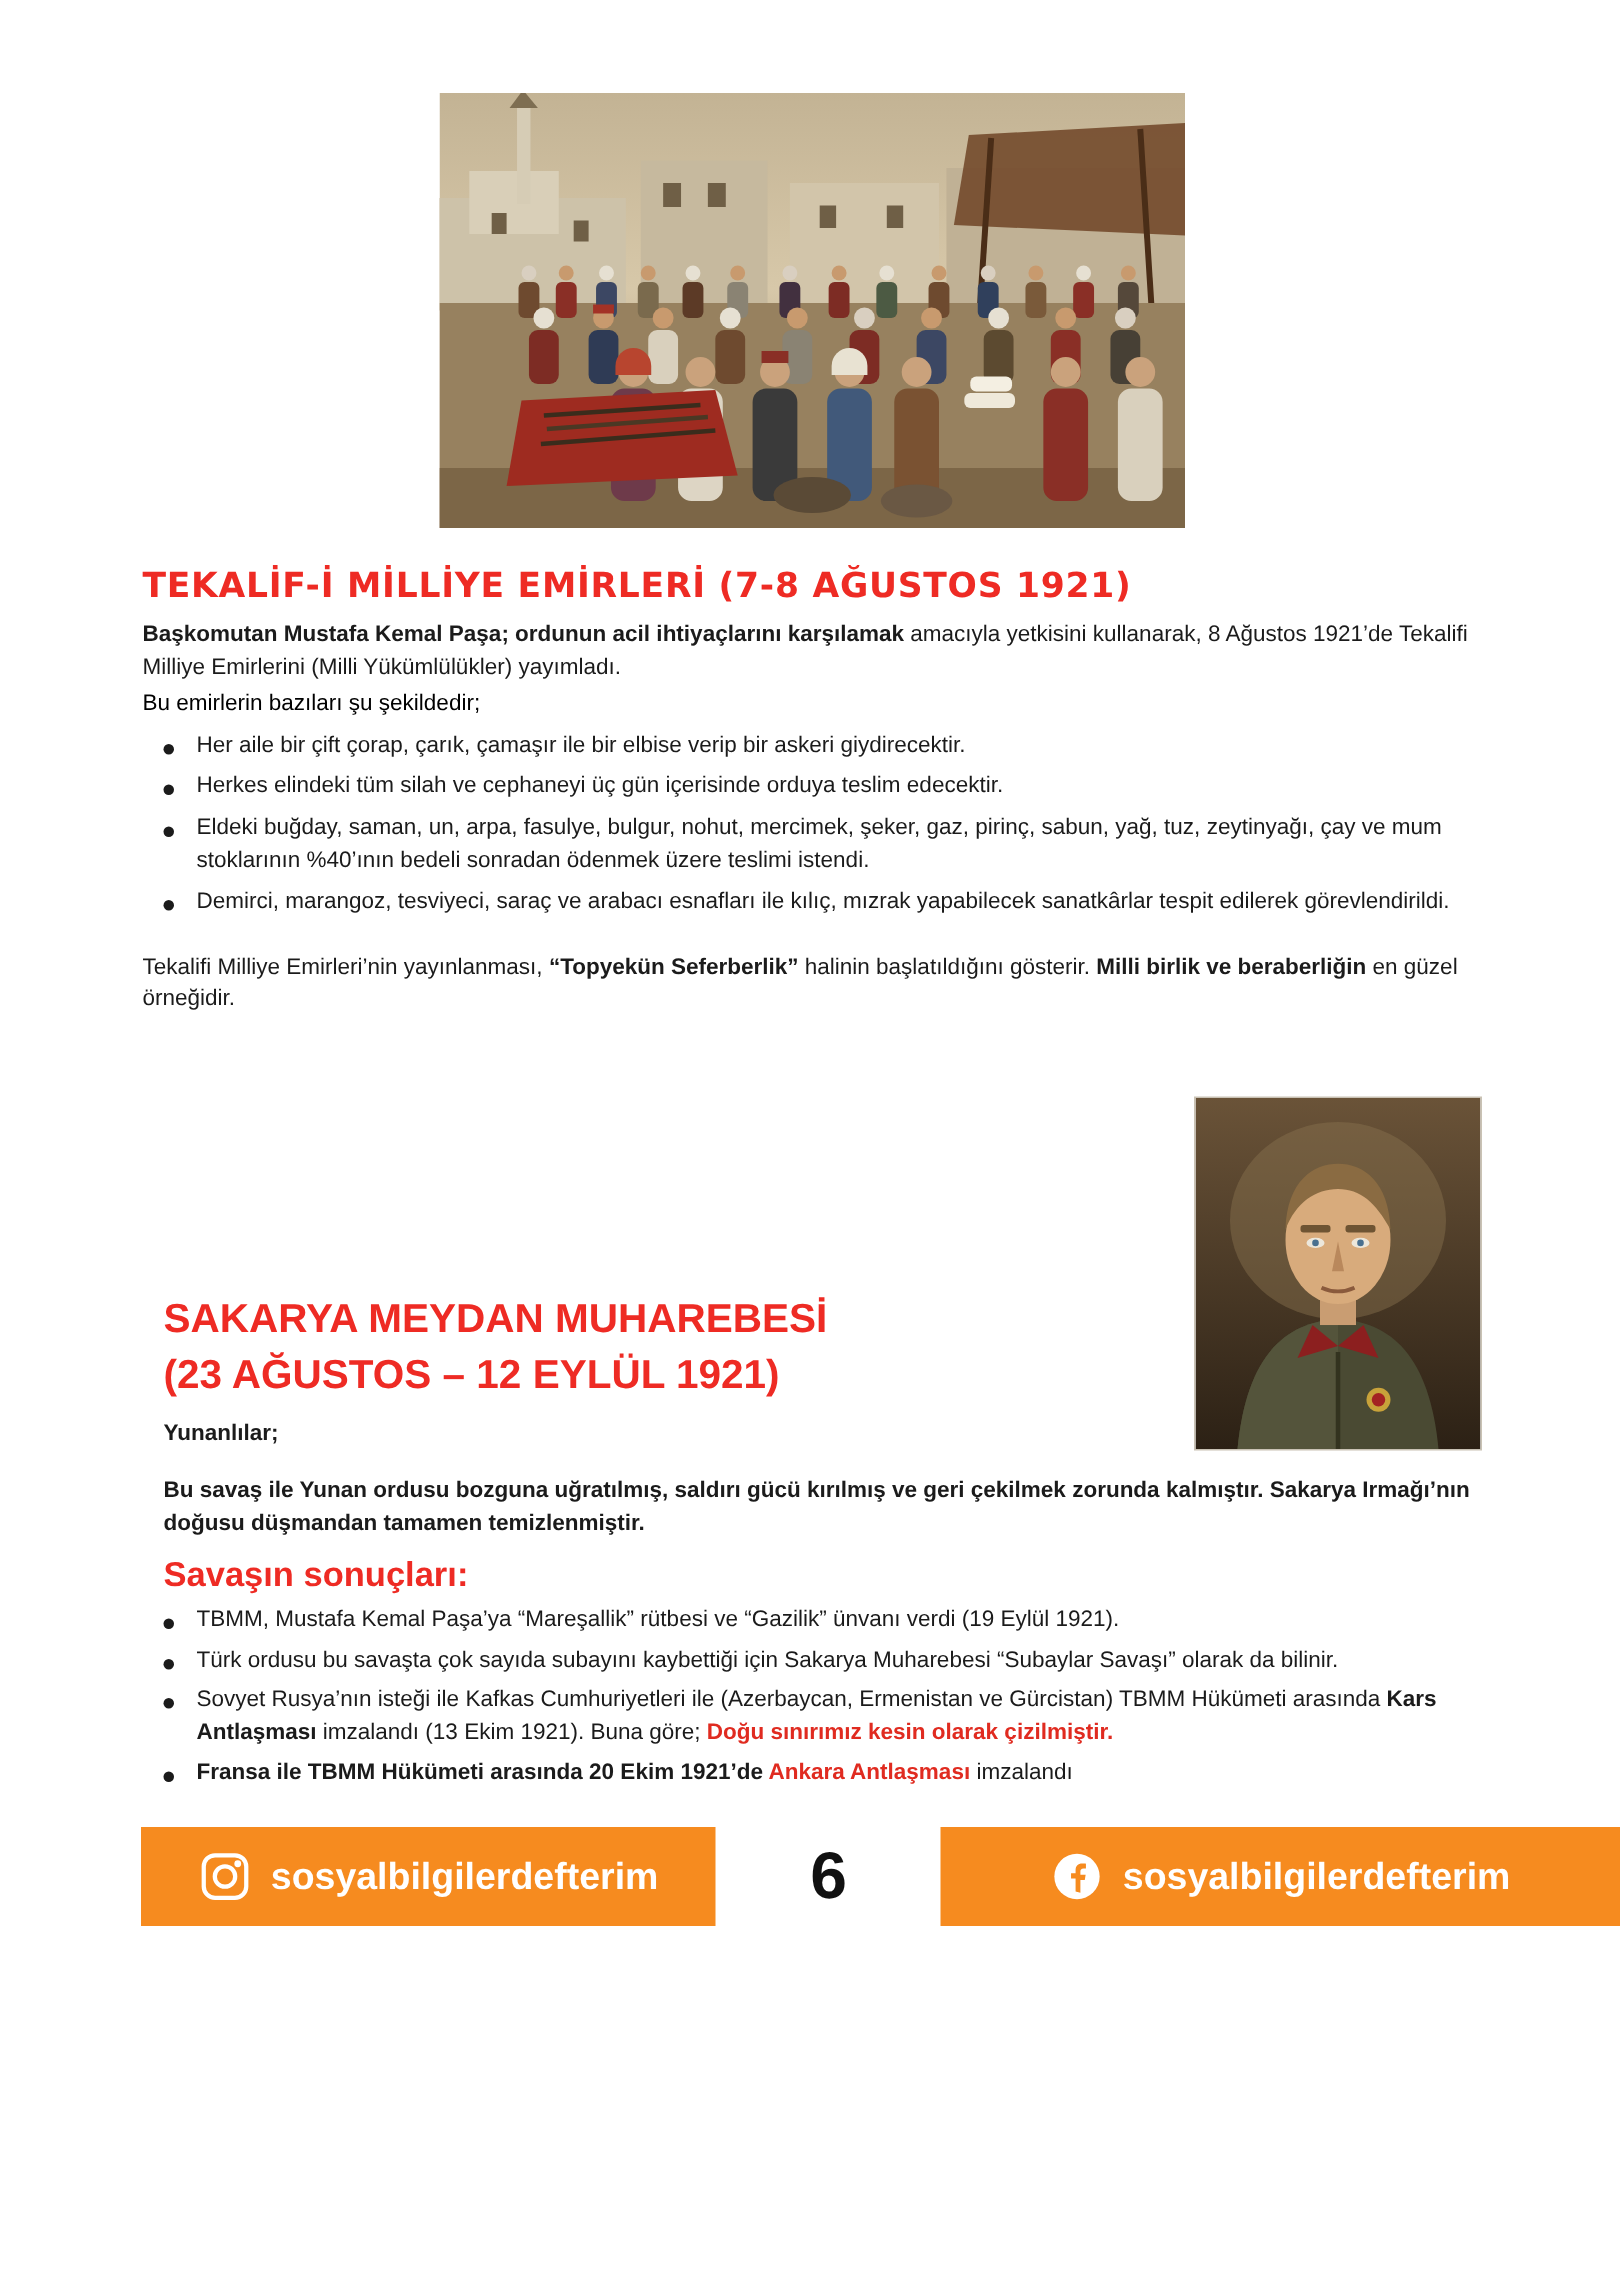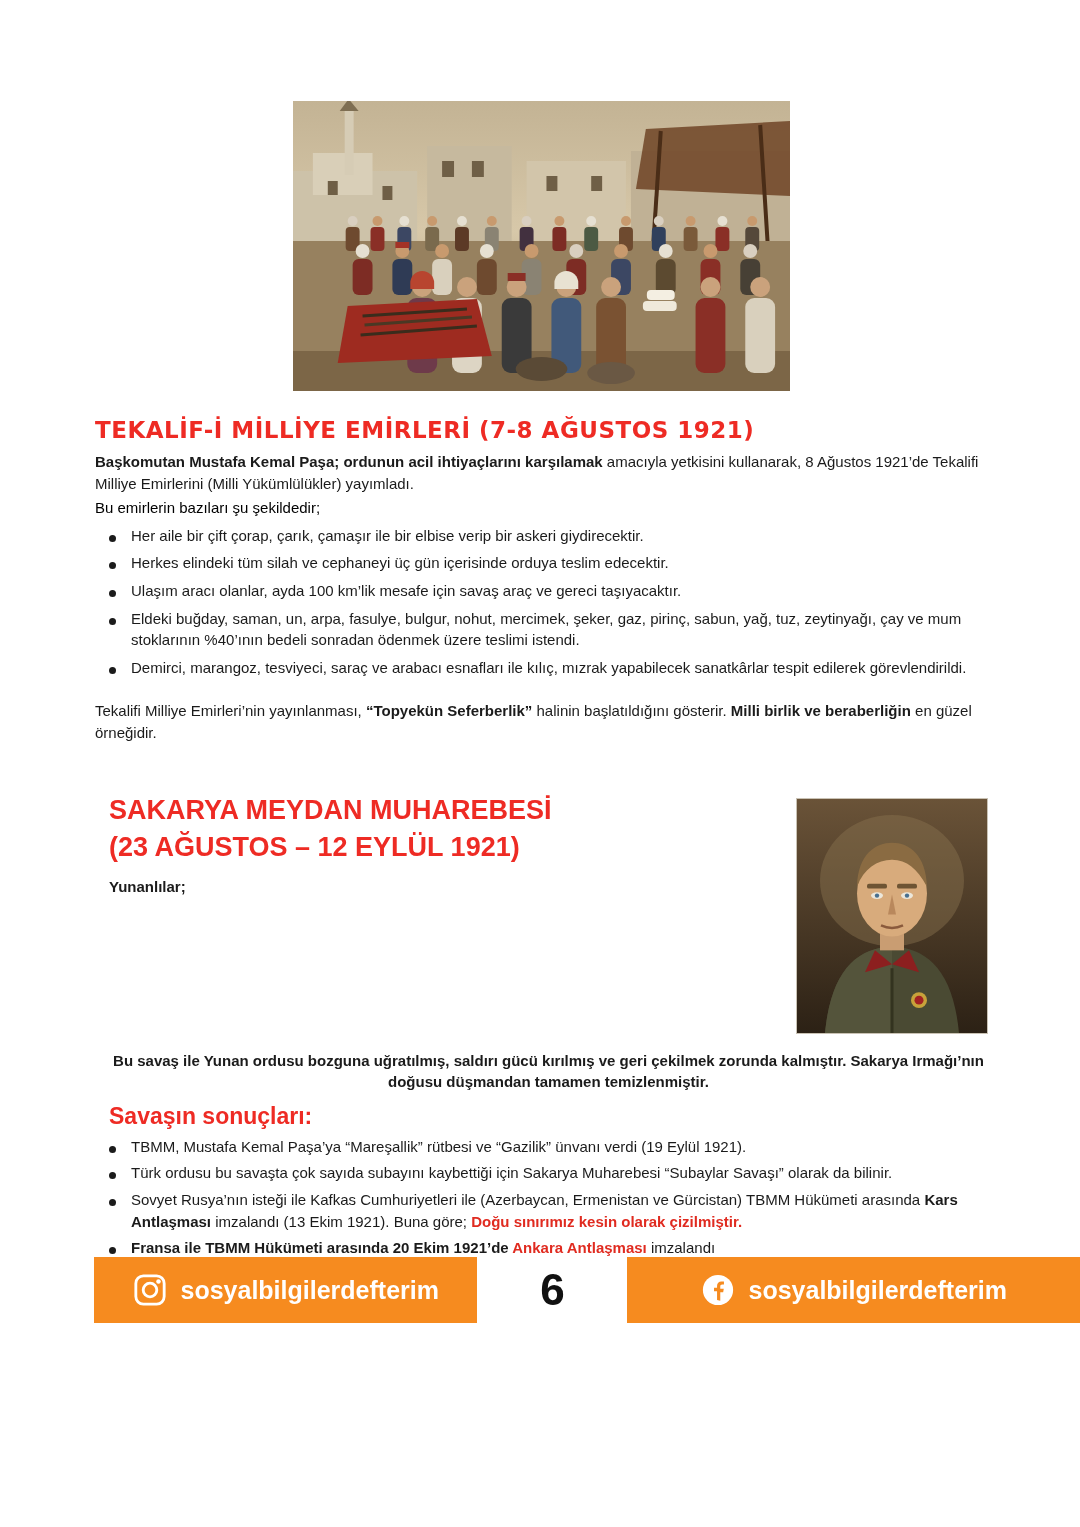--- a/index.html
+++ b/index.html
@@ -1,18 +1,18 @@
 <!DOCTYPE html>
 <html><head>
 <meta charset="utf-8">
 <style>
   * { margin:0; padding:0; box-sizing:border-box; }
   html, body { background:#ffffff; }
   body { width:1080px; font-family:"Liberation Sans", sans-serif; color:#1b1b1b; }
-  .page { position:relative; width:1080px; height:1284px; background:#fff; overflow:hidden;margin-top:39px; }
+  .page { position:relative; width:1080px; height:1284px; background:#fff; overflow:hidden; }
   .content { padding:0 92px 90px 95px; }
 
   .top-painting { width:497px; height:290px; margin:62px auto 0; }
   .top-painting svg, .portrait svg { width:100%; height:100%; display:block; }
 
   h1.tekalif-heading {
     margin-top:26px; font-size:23px; font-weight:800; color:#ee2b24;
     letter-spacing:0.5px; font-family:"DejaVu Sans","Liberation Sans",sans-serif;
   }
   p, li { font-size:15px; line-height:1.44; }
@@ -22,28 +22,28 @@
   ul.bullets { list-style:none; margin-top:5px; }
   ul.bullets li { position:relative; padding-left:36px; margin:6px 0; }
   ul.bullets li::before {
     content:""; position:absolute; left:14px; top:10px;
     width:7px; height:7px; border-radius:50%; background:#1b1b1b;
   }
   .closing { margin-top:22px; }
   .b { font-weight:bold; }
   .red-text { color:#e02b20; }
 
-  .sakarya { display:flex; gap:24px; margin-top:48px; }
+  .sakarya { display:flex; gap:24px; margin-top:48px;align-items:flex-end; }
   .sakarya-left { flex:1; padding-left:14px; }
   h2.sakarya-heading { font-size:27px; color:#ee2b24; font-weight:bold; line-height:1.38; }
   .yunanlilar-lead { font-weight:bold; margin-top:10px; }
   ul.bullets.bold-list li { font-weight:bold; margin:4px 0; }
   .portrait { flex:0 0 auto; width:192px; height:236px; margin-top:6px; border:1px solid #c9c2b4; }
 
-  .summary { font-weight:bold; margin-top:16px; padding-left:14px;text-align:center; }
+  .summary { font-weight:bold; margin-top:16px; padding-left:14px; }
   h3.results-heading { font-size:23px; color:#ee2b24; font-weight:bold; margin-top:10px; padding-left:14px; }
   ul.bullets.results { margin-top:6px; }
   ul.bullets.results li { margin:5px 0; }
 
   .footer { position:absolute; left:0; right:0; bottom:0; height:66px; display:flex;gap:16px; }
   .footer .edge { width:78px; background:#fff; }
   .footer .seg {
     background:#f68b1f; display:flex; align-items:center; justify-content:center;
     gap:14px; color:#fff; font-weight:bold; font-size:25px;
   }
@@ -178,21 +178,20 @@
 
     <h1 class="tekalif-heading">TEKALİF-İ MİLLİYE EMİRLERİ (7-8 AĞUSTOS 1921)</h1>
 
     <p class="intro"><span class="b">Başkomutan Mustafa Kemal Paşa; ordunun acil ihtiyaçlarını karşılamak</span><span> amacıyla yetkisini kullanarak, 8 Ağustos 1921’de Tekalifi Milliye Emirlerini (Milli Yükümlülükler) yayımladı.</span></p>
 
     <p class="red-lead">Bu emirlerin bazıları şu şekildedir;</p>
 
     <ul class="bullets">
       <li>Her aile bir çift çorap, çarık, çamaşır ile bir elbise verip bir askeri giydirecektir.</li>
       <li>Herkes elindeki tüm silah ve cephaneyi üç gün içerisinde orduya teslim edecektir.</li>
-      <li>Ulaşım aracı olanlar, ayda 100 km’lik mesafe için savaş araç ve gereci taşıyacaktır.</li>
       <li>Eldeki buğday, saman, un, arpa, fasulye, bulgur, nohut, mercimek, şeker, gaz, pirinç, sabun, yağ, tuz, zeytinyağı, çay ve mum stoklarının %40’ının bedeli sonradan ödenmek üzere teslimi istendi.</li>
       <li>Demirci, marangoz, tesviyeci, saraç ve arabacı esnafları ile kılıç, mızrak yapabilecek sanatkârlar tespit edilerek görevlendirildi.</li>
     </ul>
 
     <p class="closing"><span>Tekalifi Milliye Emirleri’nin yayınlanması, </span><span class="b">“Topyekün Seferberlik”</span><span> halinin başlatıldığını gösterir. </span><span class="b">Milli birlik ve beraberliğin</span><span> en güzel örneğidir.</span></p>
 
     <section class="sakarya">
       <div class="sakarya-left">
         <h2 class="sakarya-heading">SAKARYA MEYDAN MUHAREBESİ</h2>
         <h2 class="sakarya-heading">(23 AĞUSTOS – 12 EYLÜL 1921)</h2>

